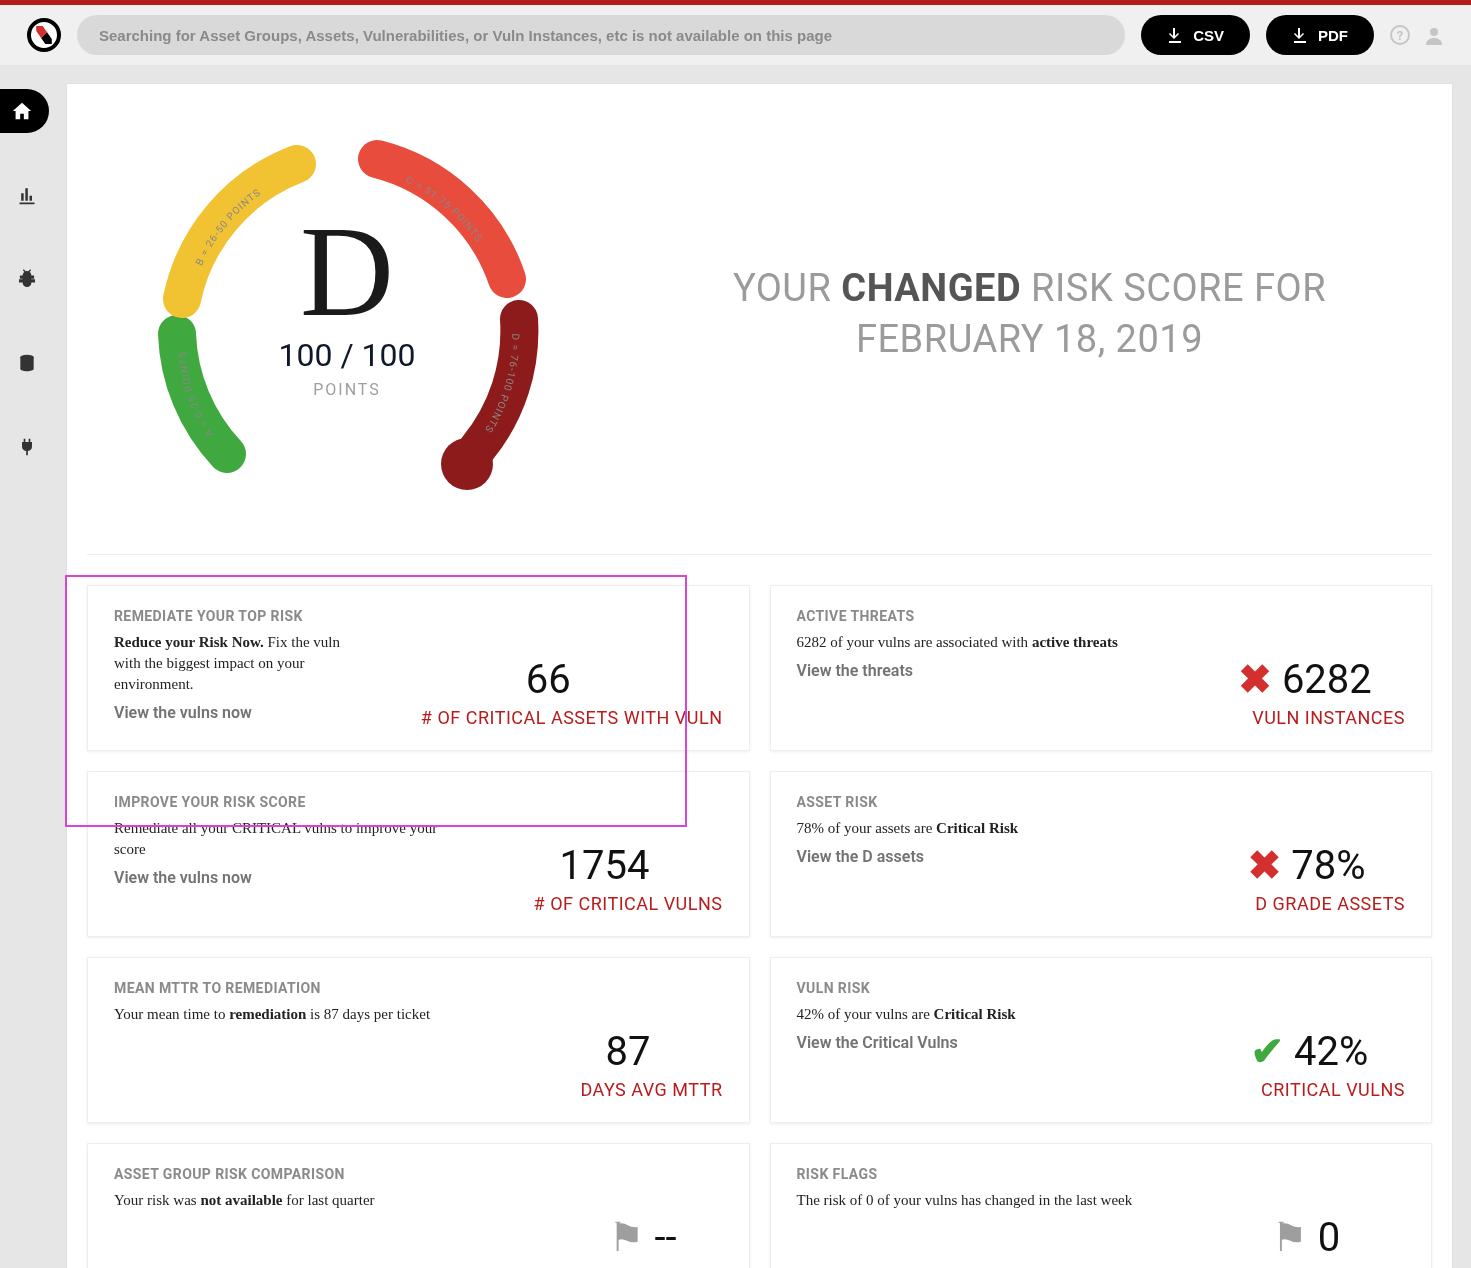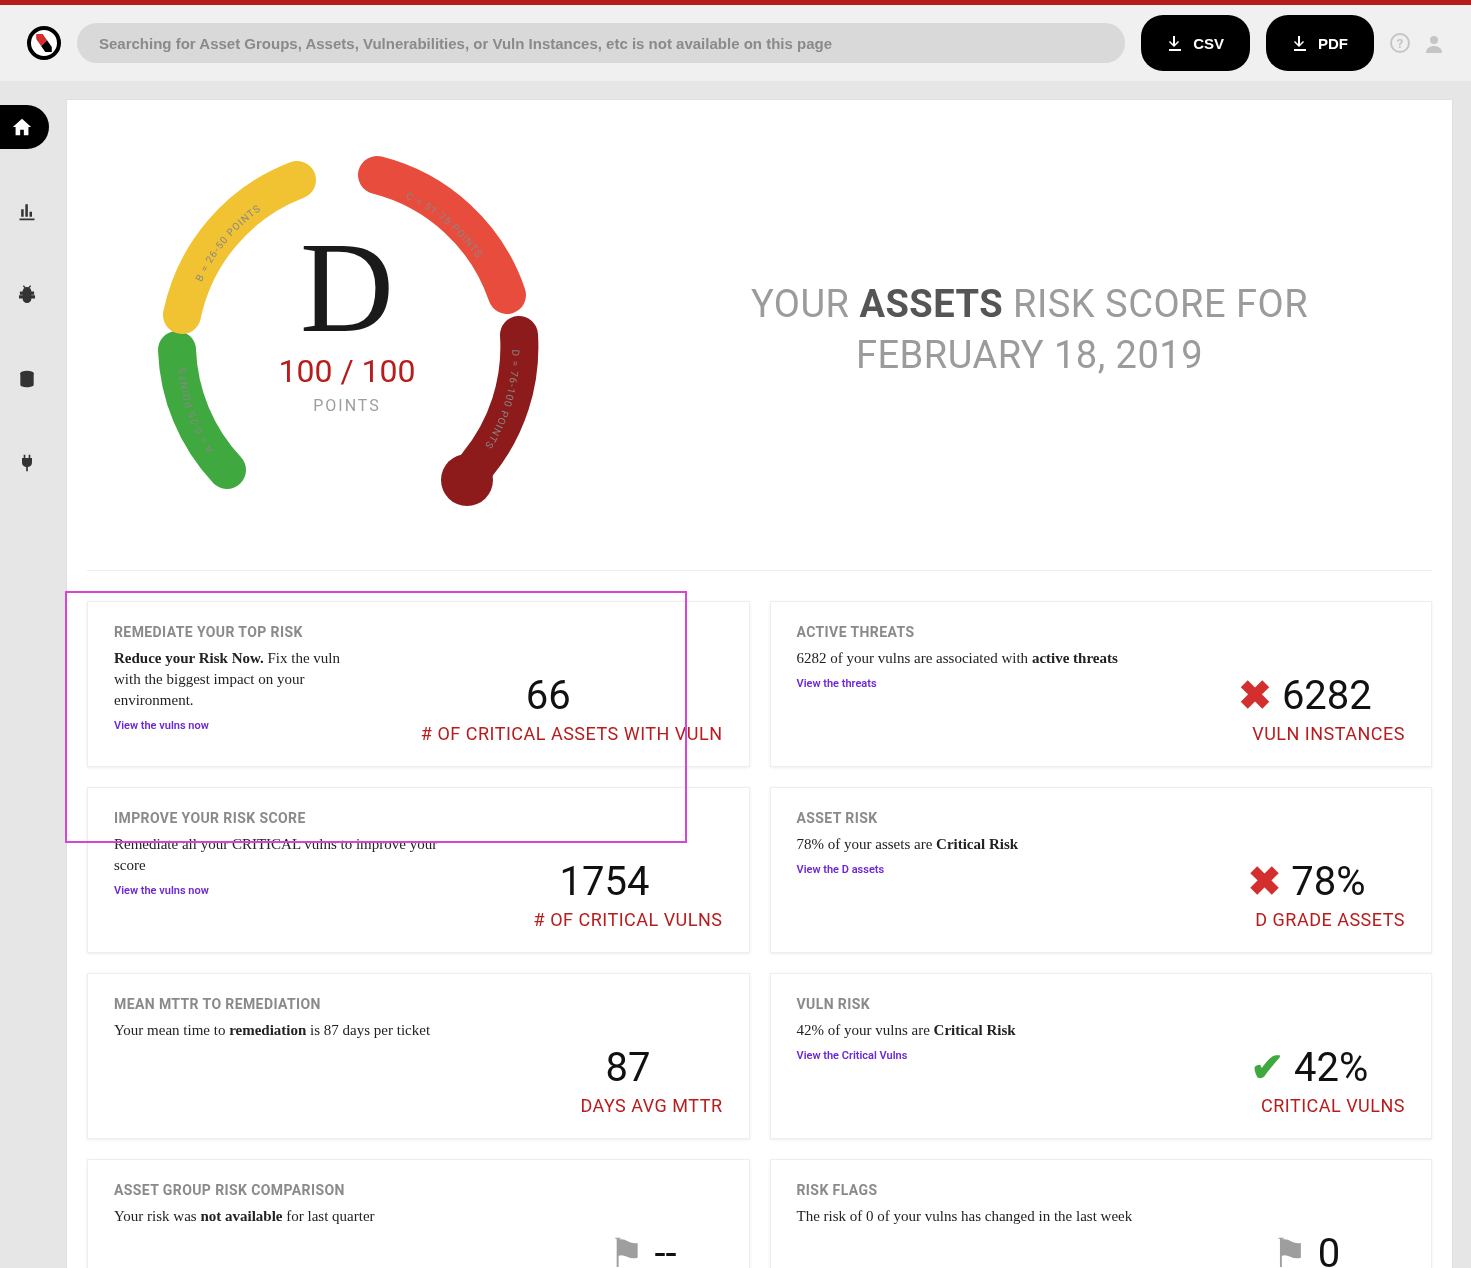--- a/index.html
+++ b/index.html
@@ -29,21 +29,21 @@
     clip-path: polygon(20% 85%, 20% 15%, 45% 15%, 80% 65%, 80% 15%, 80% 85%, 55% 85%, 20% 35%);
   }
   .searchbox {
     flex:1; height:40px; border-radius:20px; background:#d9d9d9;
     border:none; padding:0 22px; font-size:15px; font-weight:600;
     color:#8a8a8a;
   }
   .searchbox::placeholder{color:#8a8a8a;font-weight:600;}
   .pillbtn{
     background:#000;color:#fff;border:none;border-radius:22px;
-    height:56px;padding:0 26px;font-weight:800;font-size:15px;
+    height:40px;padding:0 26px;font-weight:800;font-size:15px;
     display:flex;align-items:center;gap:10px;cursor:pointer;
   }
   .topicons{display:flex;gap:14px;color:#c5c5c5;font-size:20px;}
   .shell{display:flex;}
   .sidebar{
     width:54px;padding-top:24px;display:flex;flex-direction:column;
     align-items:center;gap:40px;
   }
   .sb-item{width:44px;height:44px;display:flex;align-items:center;justify-content:center;color:#333;font-size:20px;cursor:pointer;}
   .sb-item.active{background:#000;color:#fff;border-radius:0 22px 22px 0;width:54px;margin-left:-10px;justify-content:center;}
@@ -55,35 +55,35 @@
     display:flex;align-items:center;gap:40px;padding:30px 10px 40px 10px;
     border-bottom:1px solid #eee;
   }
   .hero-left{flex:0 0 500px;display:flex;justify-content:center;}
   .hero-right{flex:1;text-align:center;}
   .hero-title{color:#9b9b9b;font-size:38px;font-weight:400;letter-spacing:0.5px;line-height:1.35;}
   .hero-title .strong{color:#555;font-weight:700;}
   .gauge-wrap{position:relative;width:440px;height:400px;}
   .gauge-center{position:absolute;left:50%;top:50%;transform:translate(-50%,-58%);text-align:center;}
   .grade{font-size:130px;font-weight:400;color:#1a1a1a;font-family:Georgia,'Times New Roman',serif;}
-  .score{font-size:32px;margin-top:-10px;color:#b91c1c;}
+  .score{font-size:32px;margin-top:-10px;color:#0f172a;}
   .score-label{font-size:16px;color:#9e9e9e;letter-spacing:2px;margin-top:6px;}
   .grid{
     margin-top:30px;display:grid;grid-template-columns:1fr 1fr;gap:20px;
   }
   .card{
     background:#fff;border:1px solid #eee;box-shadow:0 1px 3px rgba(0,0,0,0.07);
     padding:22px 26px;display:flex;justify-content:space-between;align-items:flex-start;
     gap:16px;
   }
   .card-left{flex:1;}
   .card-title{color:#8a8a8a;font-size:14px;font-weight:700;letter-spacing:0.4px;margin-bottom:8px;}
   .card-desc{font-size:15px;color:#222;line-height:1.4;font-family:Liberation Serif, serif;}
   .card-desc b{font-weight:700;}
-  .card-link{color:#6d28d9;font-size:11px;font-weight:600;margin-top:8px;display:inline-block;cursor:pointer;}
+  .card-link{color:#737373;font-size:16px;font-weight:600;margin-top:8px;display:inline-block;cursor:pointer;}
   .card-right{text-align:center;min-width:160px;}
   .stat-num{font-size:40px;font-weight:400;color:#111;white-space:nowrap;margin-top:48px;}
   .stat-num .ic{margin-right:10px;}
   .stat-label{color:#b91c1c;font-size:18px;letter-spacing:0.5px;margin-top:4px;white-space:nowrap;margin-left:47px;}
   .red-x{color:#d32f2f;font-weight:900;}
   .green-check{color:#3fa83f;font-weight:900;}
   .flag{color:#9e9e9e;}
   .highlight-box{
     position:absolute;border:2px solid #d646d6;pointer-events:none;
   }
@@ -194,21 +194,21 @@
           </svg>
           <div class="gauge-center">
             <div class="grade">D</div>
             <div class="score">100 / 100</div>
             <div class="score-label">POINTS</div>
           </div>
         </div>
       </div>
       <div class="hero-right">
         <div class="hero-title">
-          <span>YOUR </span><span class="strong">ASSETS</span><span> RISK SCORE FOR</span><br>
+          <span>YOUR </span><span class="strong">CHANGED</span><span> RISK SCORE FOR</span><br>
           <span>FEBRUARY 18, 2019</span>
         </div>
       </div>
     </div>
 
     <div class="grid-wrap">
       <div class="highlight-box" style="left:-22px;top:-10px;width:622px;height:252px;"></div>
 
       <div class="grid">
 

